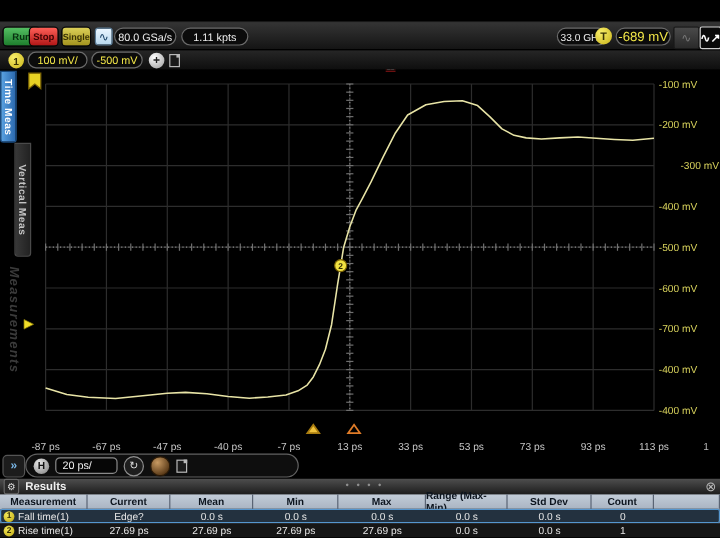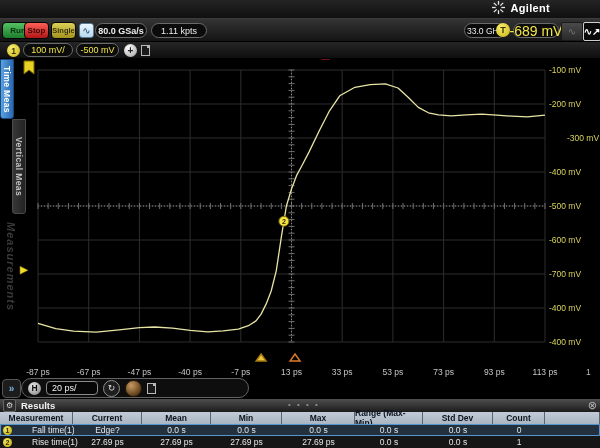--- a/index.html
+++ b/index.html
@@ -15,24 +15,24 @@
   .btn{position:absolute;top:3px;height:17px;border-radius:4px;border:1px solid #050505;
        font-size:8px;font-weight:bold;display:flex;align-items:center;justify-content:center;cursor:pointer;box-sizing:border-box;}
   .btn-run{left:2px;width:32px;background:linear-gradient(#55c063,#1d7d2c);color:#07300f;}
   .btn-stop{left:24px;width:25px;background:linear-gradient(#ff6058,#b01616);color:#400404;}
   .btn-single{left:51px;width:25px;background:linear-gradient(#dcd058,#a3931e);color:#3a3305;font-size:7.5px;}
   .touch{left:79px;top:4px;width:15px;height:15px;background:linear-gradient(#eaf6ff,#b8d8ee);border:1px solid #5a7a94;border-radius:3px;
          color:#123a5e;font-size:10px;display:flex;align-items:center;justify-content:center;box-sizing:border-box;}
   .pill{position:absolute;top:4px;height:15px;background:#0b0b0b;border:1px solid #6a6a6a;border-radius:8px;
         color:#ececec;font-size:9px;display:flex;align-items:center;justify-content:center;padding:0 4px;box-sizing:border-box;white-space:nowrap;}
   .pill.yellow{color:#f2e648;}
-  .p-srate{left:95px;width:52px;font-weight:bold;}
+  .p-srate{left:95px;width:52px;}
   .p-pts{left:151px;width:56px;}
   .p-bw{left:452px;width:42px;font-size:8.5px;margin-left:12px;}
-  .p-tlev{left:513px;width:46px;font-size:14px;}
+  .p-tlev{left:513px;width:46px;font-size:11px;}
   .tbadge{left:496px;top:4px;width:14px;height:14px;border-radius:50%;background:radial-gradient(circle at 35% 30%,#f8ee6a,#c8b218);
           color:#3a3305;font-size:9px;font-weight:bold;display:flex;align-items:center;justify-content:center;}
   .ico-dim{left:561px;top:3px;width:20px;height:17px;background:linear-gradient(#4a4a4a,#2a2a2a);border:1px solid #1a1a1a;border-radius:2px;
            color:#777;font-size:10px;display:flex;align-items:center;justify-content:center;}
   .ico-awave{left:583px;top:3px;width:16px;height:17px;background:#0a0a0a;border:1px solid #cfcfcf;border-radius:2px;
            color:#fff;font-size:10px;font-weight:bold;display:flex;align-items:center;justify-content:center;}
   
   .chrow{left:0;top:42px;width:600px;height:17px;background:linear-gradient(#262626,#0e0e0e);border-bottom:1px solid #000;box-sizing:border-box;}
   .chbadge{left:7px;top:2px;width:13px;height:13px;border-radius:50%;background:radial-gradient(circle at 35% 30%,#f8ee6a,#c8b218);
            color:#3a3305;font-size:8.5px;font-weight:bold;display:flex;align-items:center;justify-content:center;}
@@ -72,47 +72,30 @@
   .gear{margin-left:3px;width:11px;height:11px;background:#2a2a2a;border:1px solid #666;border-radius:2px;color:#ddd;font-size:8px;
         display:flex;align-items:center;justify-content:center;}
   .res-name{margin-left:5px;color:#f0f0f0;font-size:9.5px;font-weight:bold;}
   .drag-dots{position:absolute;left:288px;top:1px;color:#909090;font-size:8px;letter-spacing:2px;}
   .closex{position:absolute;right:3px;top:0px;color:#b8b8b8;font-size:11px;}
   .res-head{position:absolute;left:0;top:13px;width:600px;height:27px;display:flex;background:linear-gradient(#c2ccd8,#8c98a8);}
   .hc{font-size:8.5px;font-weight:bold;color:#0c141e;display:flex;align-items:center;justify-content:center;border-right:1px solid #5a6474;box-sizing:border-box;height:12px;}
   .rrow{position:absolute;left:0;width:600px;height:12px;display:flex;background:#161616;box-sizing:border-box;}
   .rrow.sel{background:#23313f;box-shadow:inset 0 0 0 1px #5596ce;border-radius:2px;}
   .rc{font-size:8.5px;color:#e6e6e6;display:flex;align-items:center;justify-content:center;box-sizing:border-box;height:12px;white-space:nowrap;}
-  .rc.first{justify-content:flex-start;padding-left:3px;gap:20px;}
+  .rc.first{justify-content:flex-start;padding-left:3px;gap:3px;}
   .mbadge{width:9px;height:9px;border-radius:50%;background:radial-gradient(circle at 35% 30%,#f4e85a,#bfa912);color:#332d04;
           font-size:7px;font-weight:bold;display:flex;align-items:center;justify-content:center;flex:none;}
   .wmark{left:302px;top:419px;color:#2fa342;opacity:.85;font-size:18px;font-weight:bold;letter-spacing:.5px;text-shadow:0 0 2px rgba(0,60,0,.6);}
 </style>
 </head>
 <body>
 
 <div class="screen">
 
-  <div class="abs hdr">
-    <div class="abs brand">
-      <svg width="13" height="13" viewBox="0 0 14 14">
-        <g stroke="#e8e8e8" stroke-width="1.4">
-          <line x1="7" y1="0" x2="7" y2="4"></line>
-            <line x1="7" y1="10" x2="7" y2="14"></line>
-          <line x1="0" y1="7" x2="4" y2="7"></line>
-            <line x1="10" y1="7" x2="14" y2="7"></line>
-          <line x1="2" y1="2" x2="5" y2="5"></line>
-            <line x1="9" y1="9" x2="12" y2="12"></line>
-          <line x1="12" y1="2" x2="9" y2="5"></line>
-            <line x1="5" y1="9" x2="2" y2="12"></line>
-        </g>
-      </svg>
-      <span class="brand-name">Agilent</span>
-    </div>
-  </div>
 
   <div class="abs tbar">
     <div class="btn btn-run">Run</div>
     <div class="btn btn-stop">Stop</div>
     <div class="btn btn-single">Single</div>
     <div class="abs touch">∿</div>
     <div class="pill p-srate">80.0 GSa/s</div>
     <div class="pill p-pts">1.11 kpts</div>
     <svg class="abs" style="left:212px;top:24px;" width="238" height="18">
       <path d="M2,9 q5,-8 10,0 t10,0 t10,0 t10,0 t10,0 t10,0 t10,0 t10,0 t10,0 t10,0 t10,0 t10,0 t10,0 t10,0 t10,0 t10,0 t10,0 t10,0 t10,0 t10,0 t10,0 t10,0 t10,0" stroke="#9a9a9a" stroke-width="1" fill="none" opacity="0.8"></path>

